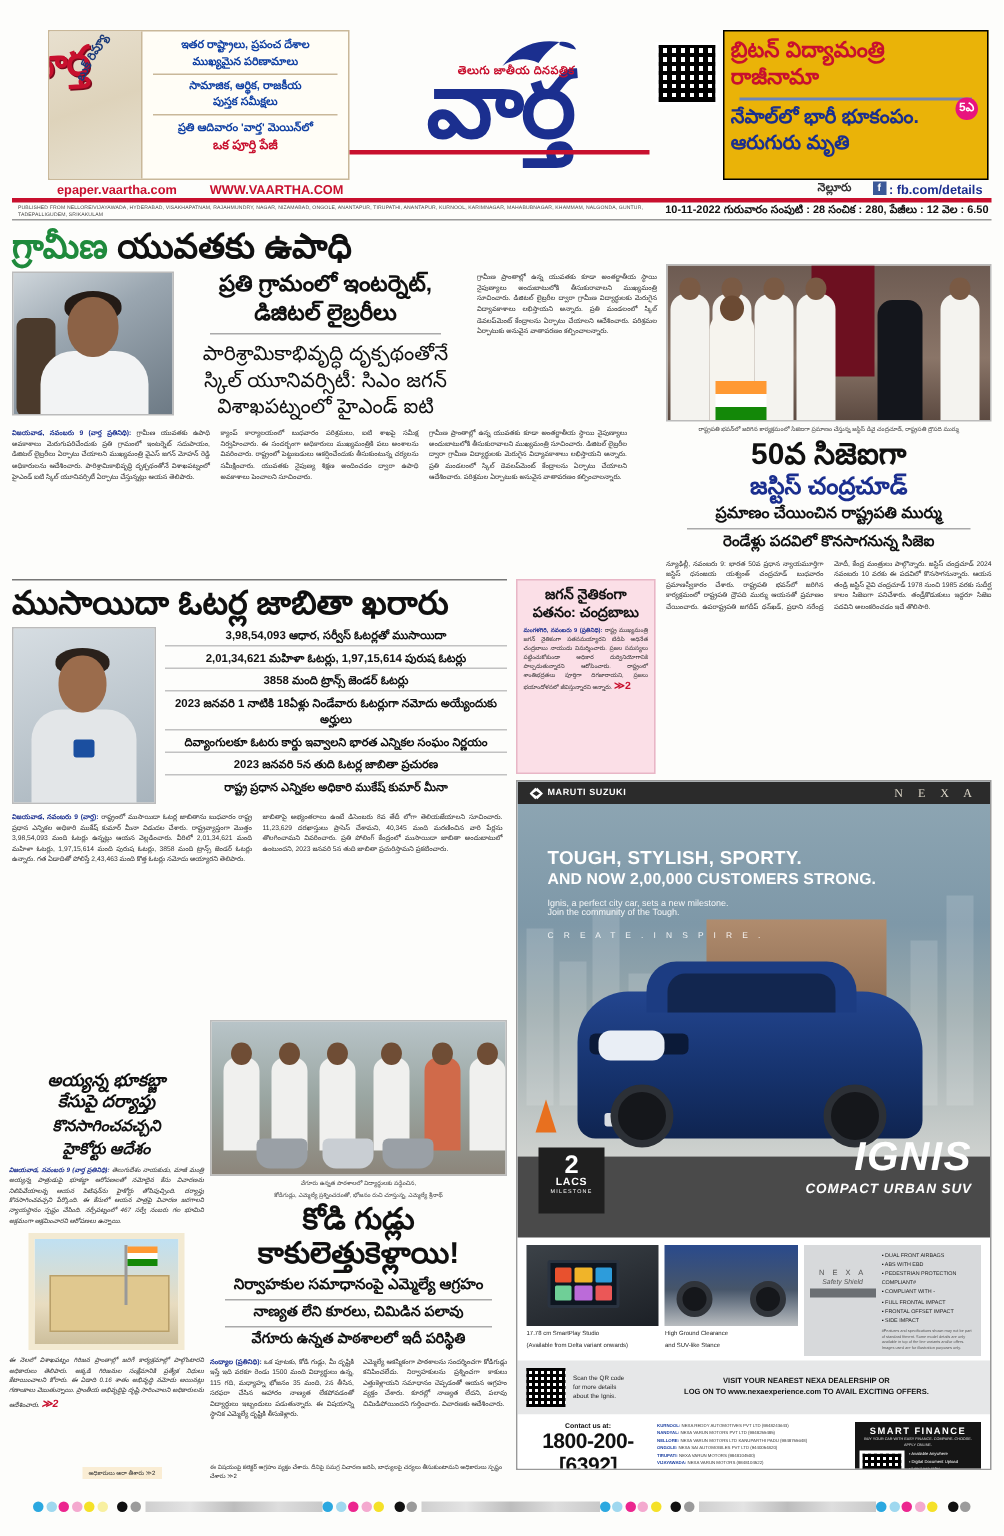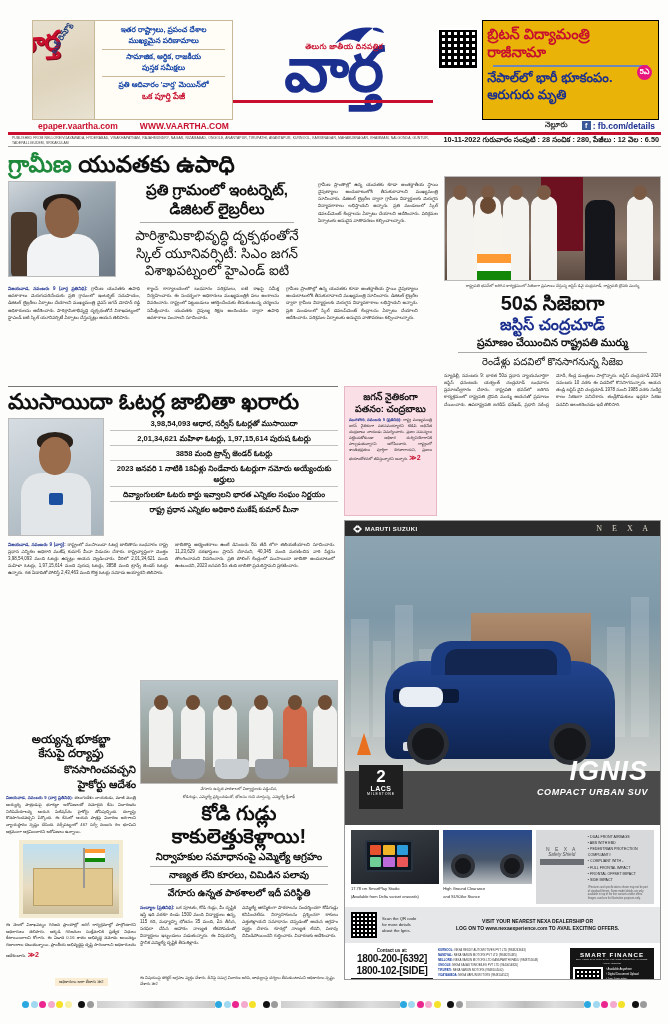--- a/index.html
+++ b/index.html
@@ -272,21 +272,21 @@
   .rtop-h2 {
     font-size: 16px; font-weight: bold; color: #1b2f8f;
     text-align: center; line-height: 1.2;
   }
   .rtop-h3 {
     font-size: 10.5px; font-weight: bold; color: #111;
     text-align: center; line-height: 1.3; margin-top: 2px;
   }
   .rtop-rule { height: 1px; background: #aaa; margin: 2px 14px; }
   .rtop-h4 {
-    font-size: 10px; font-weight: normal; color: #111;
+    font-size: 10px; font-weight: bold; color: #111;
     text-align: center; line-height: 1.3;
   }
 
   
   .sec-rule {
     position: absolute; left: 8px; top: 386px; width: 330px;
     height: 1px; background: #777;
   }
   .sec {
     position: absolute; left: 8px; top: 390px; width: 330px;
@@ -492,21 +492,21 @@
   }
   .ad-qr .qt { font-size: 4.2px; color: #222; line-height: 1.45; }
   .ad-qr .mid { flex: 1; text-align: center; }
   .ad-qr .mid div { font-size: 5px; font-weight: bold; color: #111; line-height: 1.5; }
   .ad-contact {
     display: flex; gap: 5px; padding: 5px 6px; background: #fff;
   }
   .ad-contact .cbox { width: 82px; text-align: center; }
   .ad-contact .cbox .ct { font-size: 4.6px; font-weight: bold; color: #111; }
   .ad-contact .cbox .num {
-    font-size: 10px; font-weight: bold; color: #111; line-height: 1.12;
+    font-size: 14px; font-weight: bold; color: #111; line-height: 1.12;
     letter-spacing: -.3px;
   }
   .ad-contact .cbox .web {
     background: #1a1a1a; color: #fff; font-size: 3.6px;
     padding: 1.5px 0; margin-top: 2px;
   }
   .ad-contact .dealers { flex: 1; font-size: 2.9px; line-height: 1.72; color: #333; }
   .ad-contact .dealers b { color: #1b3fa0; }
   .ad-sf {
     width: 84px; background: #151515; color: #fff; padding: 3px; text-align: center;
@@ -519,28 +519,29 @@
     background:
       repeating-linear-gradient(90deg,#000 0 2px,#fff 2px 4px),
       repeating-linear-gradient(0deg,#000 0 2px,#fff 2px 4px);
     background-blend-mode: multiply; border: 2px solid #fff;
   }
   .ad-sf ul { list-style: none; font-size: 2.8px; text-align: left; line-height: 1.75; }
   .ad-sf li::before { content: "› "; }
 
   
   .bl {
-    position: absolute; left: 6px; top: 732px; width: 130px;
+    position: absolute; left: 6px; top: 714px; width: 130px;
     text-align: center;
+    font-style: italic;
   }
   .bl .h {
     font-size: 11.5px; font-weight: bold; color: #111; line-height: 1.25;
   }
   .bl .h2 {
-    font-size: 10.5px; font-weight: bold; color: #111; line-height: 1.25; margin-top: 2px; text-align: right;
+    font-size: 10.5px; font-weight: bold; color: #111; line-height: 1.25; margin-top: 2px;
   }
   .bl .bd {
     font-size: 4.2px; color: #2a2a2a; line-height: 1.62;
     text-align: justify; margin-top: 4px;
   }
   .bl-photo {
     width: 104px; height: 78px; margin: 4px auto 0 auto;
     background: linear-gradient(180deg,#bfe0f2 0%,#e8dcc0 62%,#cdbf9c 100%);
     border: 4px solid #f3ead2; position: relative; overflow: hidden;
   }
@@ -744,20 +745,21 @@
           <div class="hair2"></div>
           <div class="face2"></div>
           <div class="mic"></div>
       </div>
       <div class="sec-list">
         <div class="li">3,98,54,093 ఆధార, సర్వీస్ ఓటర్లతో ముసాయిదా</div>
         <div class="li">2,01,34,621 మహిళా ఓటర్లు, 1,97,15,614 పురుష ఓటర్లు</div>
         <div class="li">3858 మంది ట్రాన్స్ జెండర్ ఓటర్లు</div>
         <div class="li">2023 జనవరి 1 నాటికి 18ఏళ్లు నిండేవారు ఓటర్లుగా నమోదు అయ్యేందుకు అర్హులు</div>
         <div class="li">దివ్యాంగులకూ ఓటరు కార్డు ఇవ్వాలని భారత ఎన్నికల సంఘం నిర్ణయం</div>
+        <div class="li">2023 జనవరి 5న తుది ఓటర్ల జాబితా ప్రచురణ</div>
         <div class="li" style="border-bottom:none">రాష్ట్ర ప్రధాన ఎన్నికల అధికారి ముకేష్ కుమార్ మీనా</div>
       </div>
     </div>
     <div class="lead-cols">
       <div class="bodycol" style="width:160px">
         <span class="capb">విజయవాడ, నవంబరు 9 (వార్త):</span>
         <span>రాష్ట్రంలో ముసాయిదా ఓటర్ల జాబితాను బుధవారం రాష్ట్ర ప్రధాన ఎన్నికల అధికారి ముకేష్ కుమార్ మీనా విడుదల చేశారు. రాష్ట్రవ్యాప్తంగా మొత్తం 3,98,54,093 మంది ఓటర్లు ఉన్నట్లు ఆయన వెల్లడించారు. వీరిలో 2,01,34,621 మంది మహిళా ఓటర్లు, 1,97,15,614 మంది పురుష ఓటర్లు, 3858 మంది ట్రాన్స్ జెండర్ ఓటర్లు ఉన్నారు. గత ఏడాదితో పోలిస్తే 2,43,463 మంది కొత్త ఓటర్లు నమోదు అయ్యారని తెలిపారు.</span>
       </div>
       <div class="bodycol" style="width:160px">జాబితాపై అభ్యంతరాలు ఉంటే డిసెంబరు 8వ తేదీ లోగా తెలియజేయాలని సూచించారు. 11,23,629 దరఖాస్తులు ప్రాసెస్ చేశామని, 40,345 మంది మరణించిన వారి పేర్లను తొలగించామని వివరించారు. ప్రతి పోలింగ్ కేంద్రంలో ముసాయిదా జాబితా అందుబాటులో ఉంటుందని, 2023 జనవరి 5న తుది జాబితా ప్రచురిస్తామని ప్రకటించారు.</div>
     </div>
@@ -785,20 +787,27 @@
         </span>
         <span class="ad-nexa">N E X A</span>
       </div>
       <div class="ad-bldg" style="left:6px;height:118px"></div>
       <div class="ad-bldg" style="left:28px;height:96px"></div>
       <div class="ad-bldg" style="left:50px;height:132px"></div>
       <div class="ad-bldg" style="left:74px;height:88px"></div>
       <div class="ad-bldg" style="left:262px;height:110px"></div>
       <div class="ad-bldg" style="left:286px;height:140px"></div>
       <div class="ad-brick"></div>
+      <div class="ad-head">
+        <div class="h1">TOUGH, STYLISH, SPORTY.</div>
+        <div class="h2">AND NOW 2,00,000 CUSTOMERS STRONG.</div>
+        <div class="p1">Ignis, a perfect city car, sets a new milestone.</div>
+        <div class="p2">Join the community of the Tough.</div>
+        <div class="p3">C R E A T E .   I N S P I R E .</div>
+      </div>
       <div class="ad-cone"></div>
       <div class="ad-car">
         <div class="roof"></div>
           <div class="win"></div>
         <div class="grille"></div>
           <div class="hl"></div>
         <div class="plate">IGNIS</div>
         <div class="wheel" style="left:22px"></div>
         <div class="wheel" style="right:24px"></div>
       </div>

